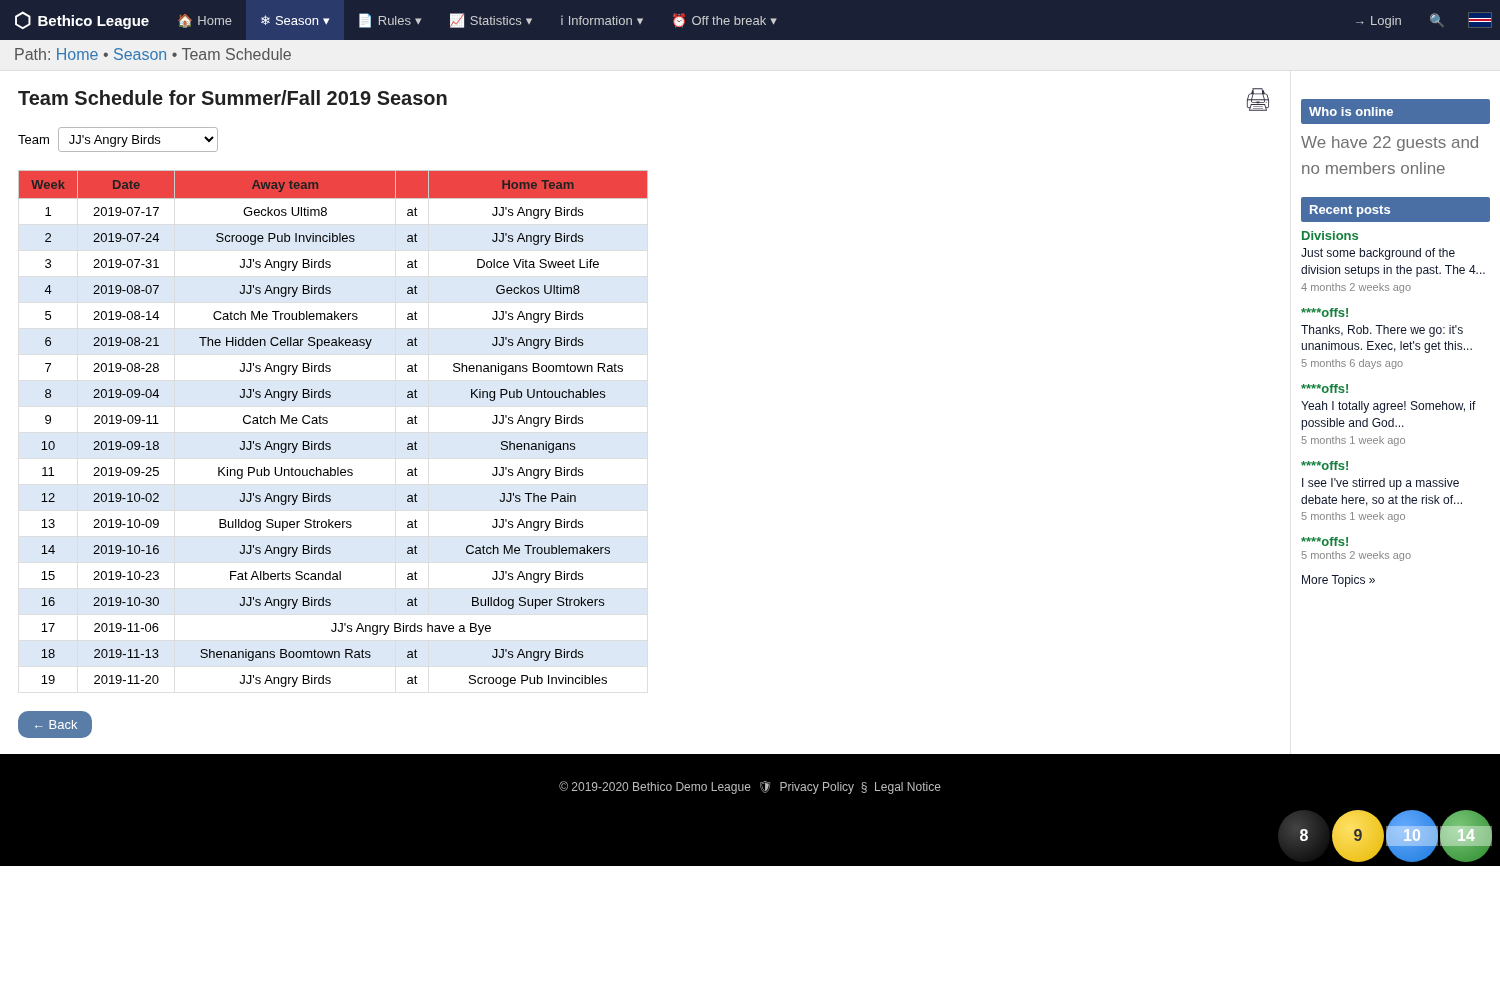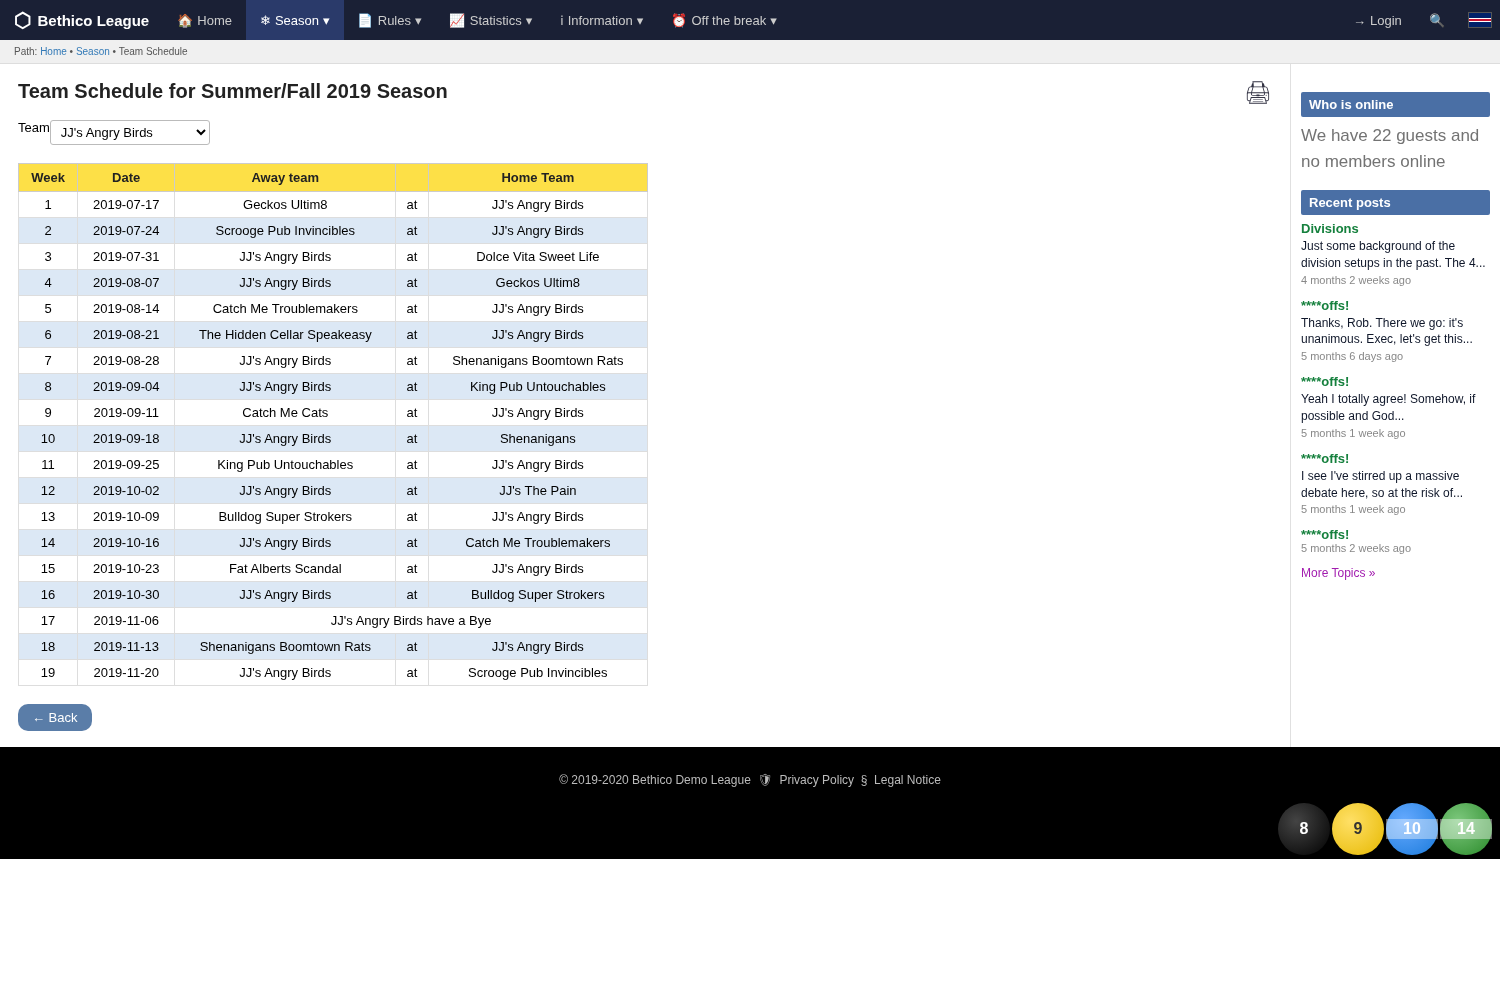--- a/index.html
+++ b/index.html
@@ -8,58 +8,58 @@
     
     nav { background: #1a2035; display: flex; align-items: center; height: 40px; }
     .nav-brand { display: flex; align-items: center; padding: 0 14px; color: #fff; font-size: 15px; font-weight: bold; gap: 6px; }
     .nav-item { color: #ccc; padding: 0 14px; height: 40px; display: flex; align-items: center; cursor: pointer; font-size: 13px; gap: 4px; white-space: nowrap; }
     .nav-item.active { background: #2a3a6a; color: #fff; }
     .nav-spacer { flex: 1; }
     .nav-right { display: flex; align-items: center; }
     .nav-flag { width: 24px; height: 16px; background: linear-gradient(#012169 33%, #fff 33%, #fff 40%, #c8102e 40%, #c8102e 60%, #fff 60%, #fff 67%, #012169 67%); margin: 0 8px; border: 1px solid #555; }
 
     
-    .breadcrumb { background: #f0f0f0; padding: 6px 14px; font-size: 10px; color: #555; border-bottom: 1px solid #ddd; }
+    .breadcrumb { background: #f0f0f0; padding: 6px 14px; font-size: 16px; color: #555; border-bottom: 1px solid #ddd; }
     .breadcrumb a { color: #337ab7; text-decoration: none; }
 
     
     .page-wrap { display: flex; gap: 0; }
     .main-content { flex: 1; padding: 16px 18px; min-width: 0; }
     .sidebar { width: 210px; min-width: 210px; padding: 28px 10px; border-left: 1px solid #e0e0e0; background: #fff; }
 
     
     .title-row { display: flex; align-items: flex-start; justify-content: space-between; margin-bottom: 14px; }
     .page-title { font-size: 20px; font-weight: bold; color: #222; }
     .print-icon { font-size: 22px; color: #334; cursor: pointer; }
 
     
-    .team-select-row { display: flex; margin-bottom: 18px; }
+    .team-select-row { display: flex; align-items: center; gap: 8px; margin-bottom: 18px; }
     .team-select-row label { font-size: 13px; }
     .team-select-row select { padding: 3px 6px; font-size: 13px; border: 1px solid #bbb; border-radius: 3px; background: #fff; width: 160px; }
 
     
     .schedule-table { border-collapse: collapse; width: 630px; font-size: 13px; }
-    .schedule-table thead tr { background: #fde047; }
+    .schedule-table thead tr { background: #ef4444; }
     .schedule-table thead th { padding: 6px 8px; text-align: center; font-weight: bold; border: 1px solid #ccc; color: #222; }
     .schedule-table tbody tr:nth-child(even) { background: #dce8f5; }
     .schedule-table tbody tr:nth-child(odd) { background: #fff; }
     .schedule-table tbody td { padding: 5px 8px; border: 1px solid #ddd; text-align: center; }
     .schedule-table tbody td.week { text-align: center; }
     .schedule-table .bye-cell { text-align: center; }
     .back-btn { margin-top: 18px; background: #5a7da8; color: #fff; border: none; padding: 6px 14px; border-radius: 10px; cursor: pointer; font-size: 13px; display: flex; align-items: center; gap: 5px; }
 
     
     .sidebar-box { margin-bottom: 16px; }
     .sidebar-box-title { background: #4a6fa5; color: #fff; padding: 5px 8px; font-size: 13px; font-weight: bold; border-radius: 2px; margin-bottom: 6px; }
     .online-text { font-size: 17px; color: #737373; line-height: 1.5; }
     .recent-post { margin-bottom: 12px; }
     .recent-post-title { color: #15803d; font-weight: bold; font-size: 13px; cursor: pointer; }
     .recent-post-excerpt { font-size: 12px; color: #0f172a; margin: 2px 0; line-height: 1.4; }
     .recent-post-time { font-size: 11px; color: #888; }
-    .more-topics { color: #a21caf; font-size: 12px; cursor: pointer; margin-top: 6px; }
+    .more-topics { color: #0f172a; font-size: 12px; cursor: pointer; margin-top: 6px; }
 
     
     footer { background: #000000; color: #bbb; text-align: center; padding: 14px 0 0 0; font-size: 12px; position: relative; }
     footer .footer-text { padding: 12px 0; }
     footer .footer-text a { color: #bbb; text-decoration: none; }
     .billiard-balls { display: flex; justify-content: flex-end; padding: 4px 8px; gap: 2px; }
     .ball { width: 52px; height: 52px; border-radius: 50%; display: flex; align-items: center; justify-content: center; font-weight: bold; font-size: 16px; color: #fff; position: relative; }
     .ball-8 { background: radial-gradient(circle at 35% 35%, #444, #000); }
     .ball-9 { background: radial-gradient(circle at 35% 35%, #ffe066, #e6b800); color: #333; }
     .ball-10 { background: radial-gradient(circle at 35% 35%, #6af, #1a7adb); }

